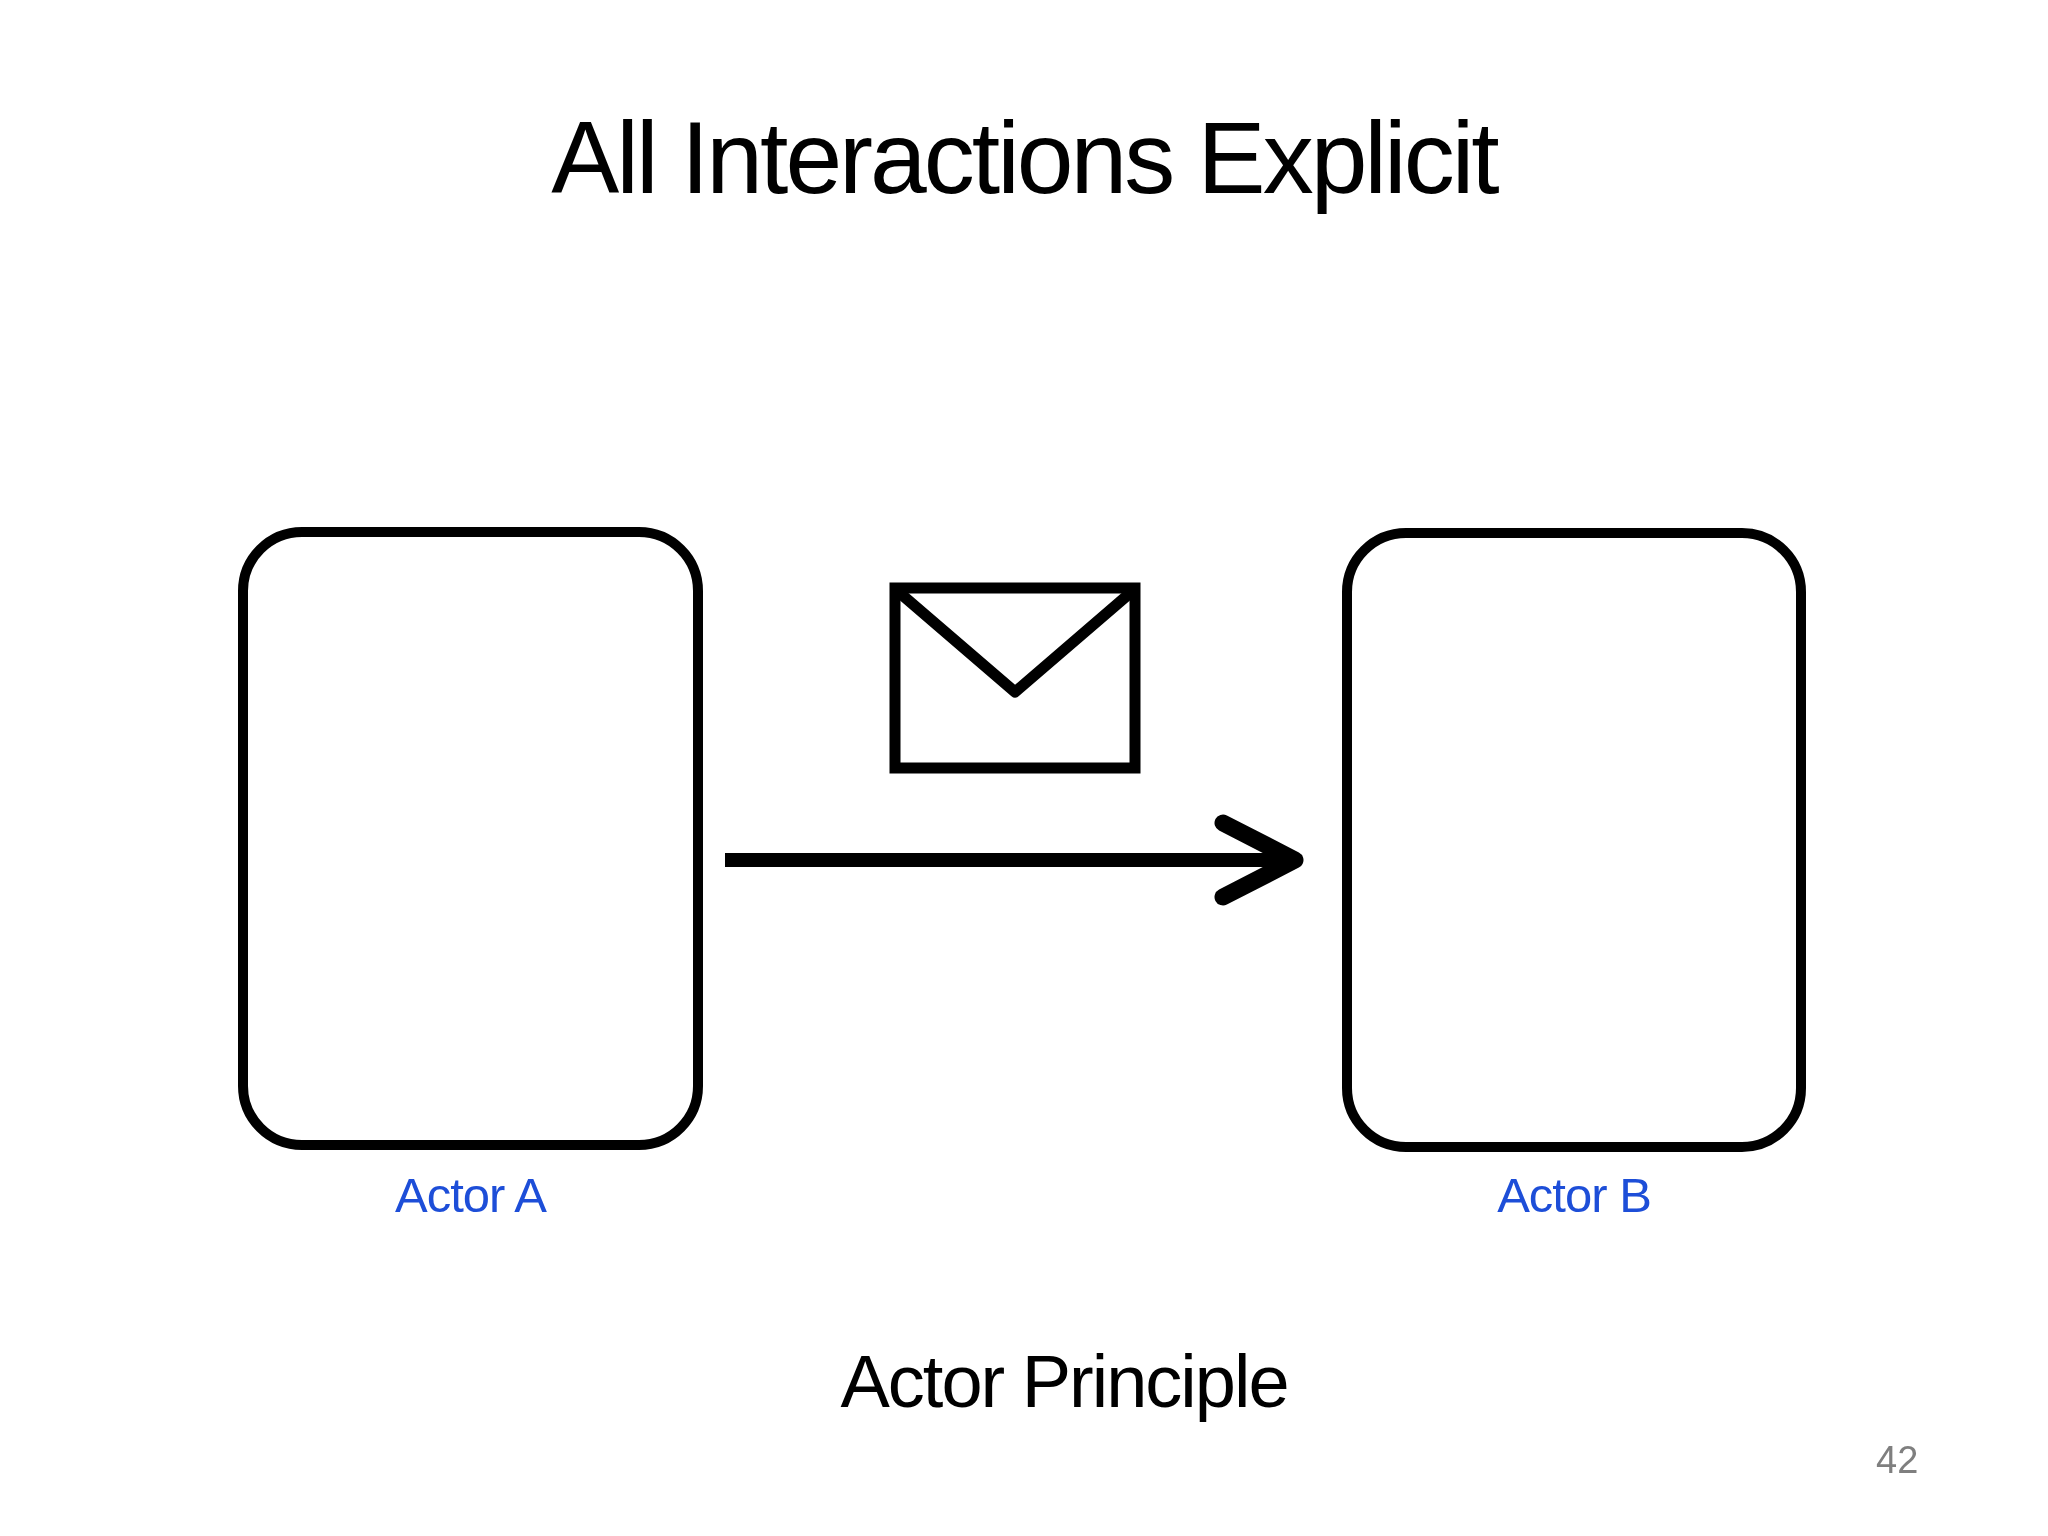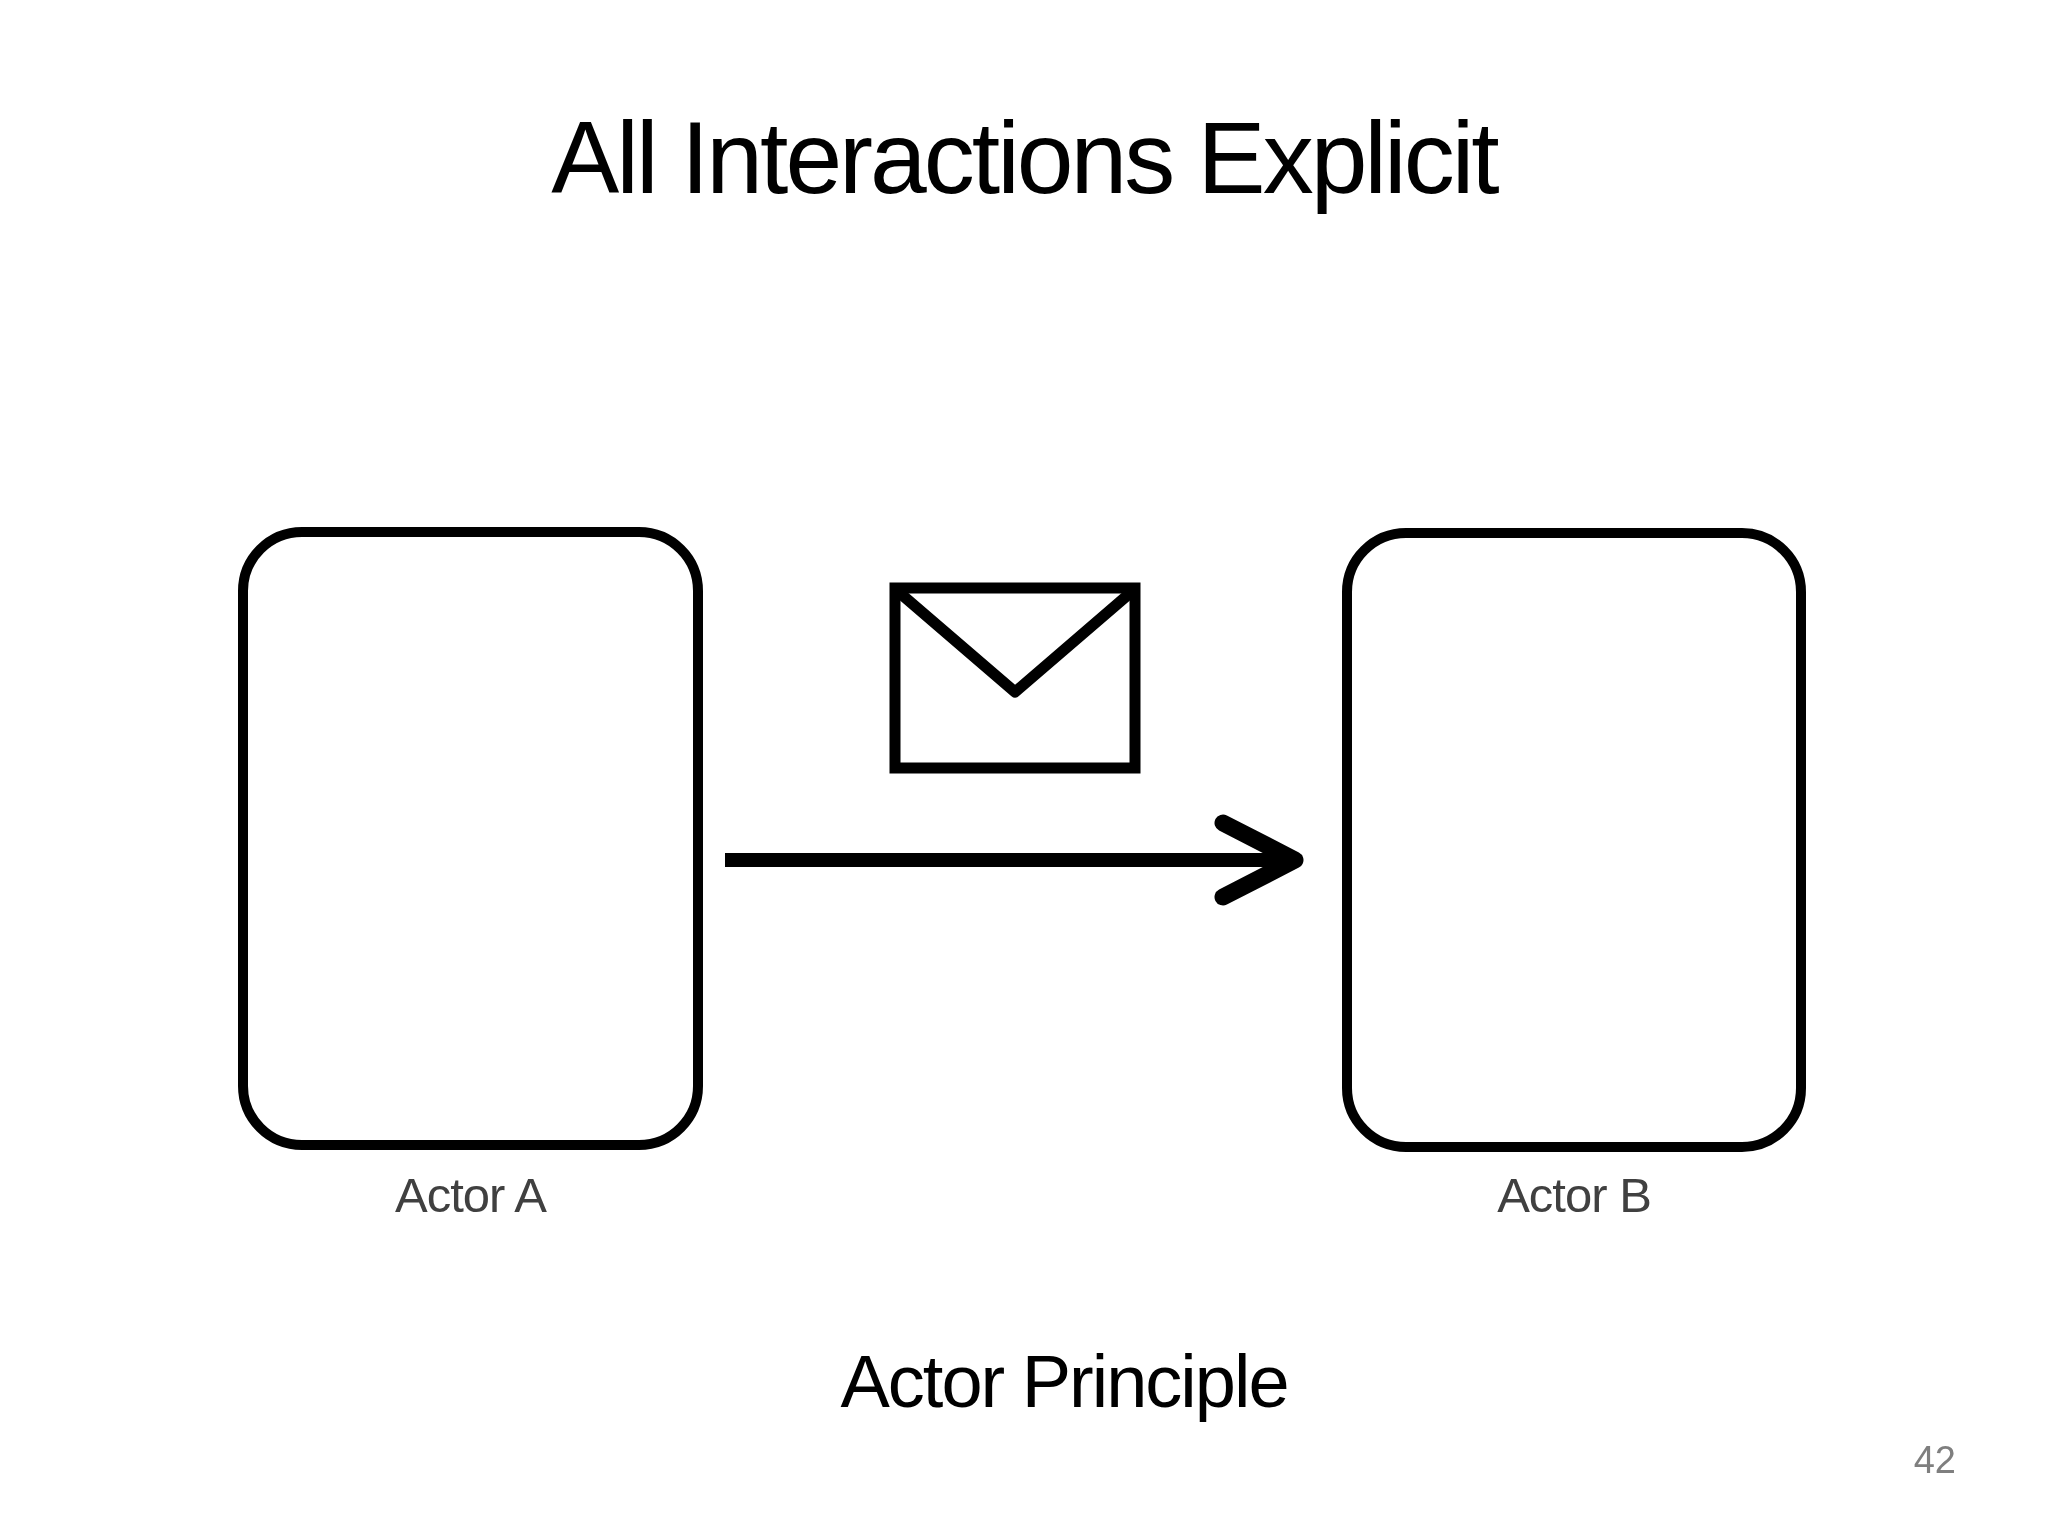--- a/index.html
+++ b/index.html
@@ -48,21 +48,21 @@
     top: 528px;
     width: 464px;
     height: 624px;
   }
   .actor-label {
     position: absolute;
     text-align: center;
     font-size: 49px;
     line-height: 1.2;
     letter-spacing: -1px;
-    color: #404040;
+    color: #1d4ed8;
     white-space: nowrap;
   }
   .label-a {
     left: 238px;
     width: 465px;
     top: 1166px;
   }
   .label-b {
     left: 1342px;
     width: 464px;
@@ -94,21 +94,21 @@
     font-weight: 400;
     color: #000000;
     white-space: nowrap;
     padding-left: 40px;
   }
   .page-number {
     position: absolute;
     left: 1876px;
     top: 1440px;
     width: 80px;
-    text-align: right;
+    text-align: left;
     font-size: 38px;
     line-height: 1.1;
     color: #7f7f7f;
   }
 </style>
 </head>
 <body>
 
 <div class="slide">
 

